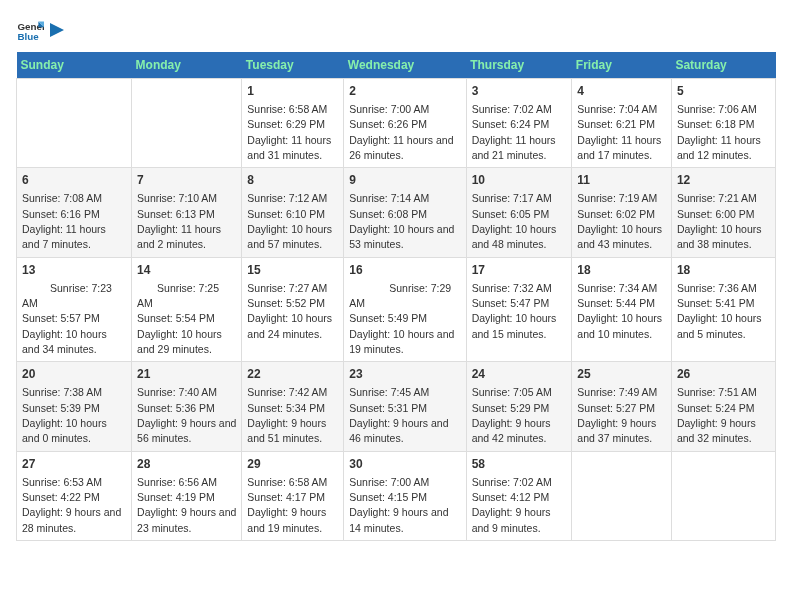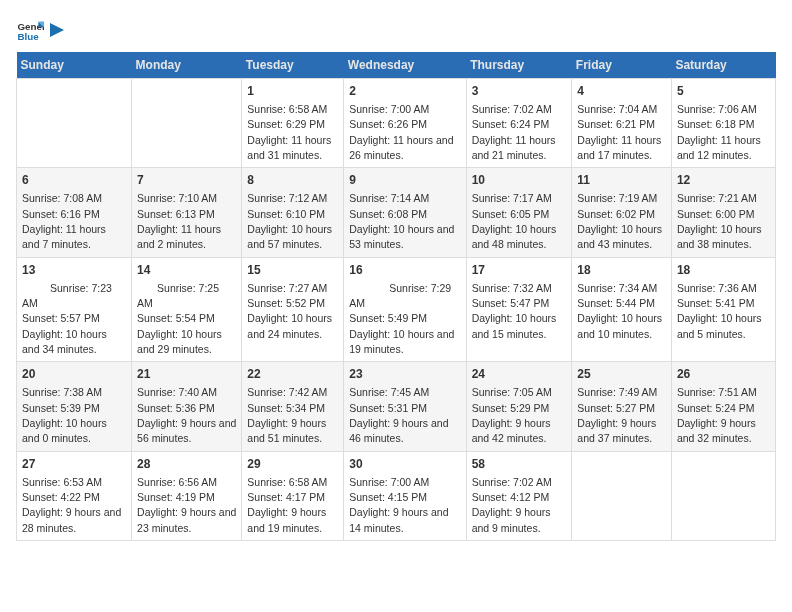--- a/index.html
+++ b/index.html
@@ -48,21 +48,21 @@
       font-size: 16px;
       color: #555;
     }
     table {
       width: 100%;
       border-collapse: collapse;
       font-size: 11px;
     }
     thead tr th {
       background-color: #2a6db5;
-      color: #e5e5e5;
+      color: #86efac;
       padding: 6px 4px;
       text-align: left;
       font-size: 12px;
       font-weight: bold;
       margin-left: 8px;
     }
     tbody tr td {
       border: 1px solid #ddd;
       padding: 4px 5px;
       vertical-align: top;

